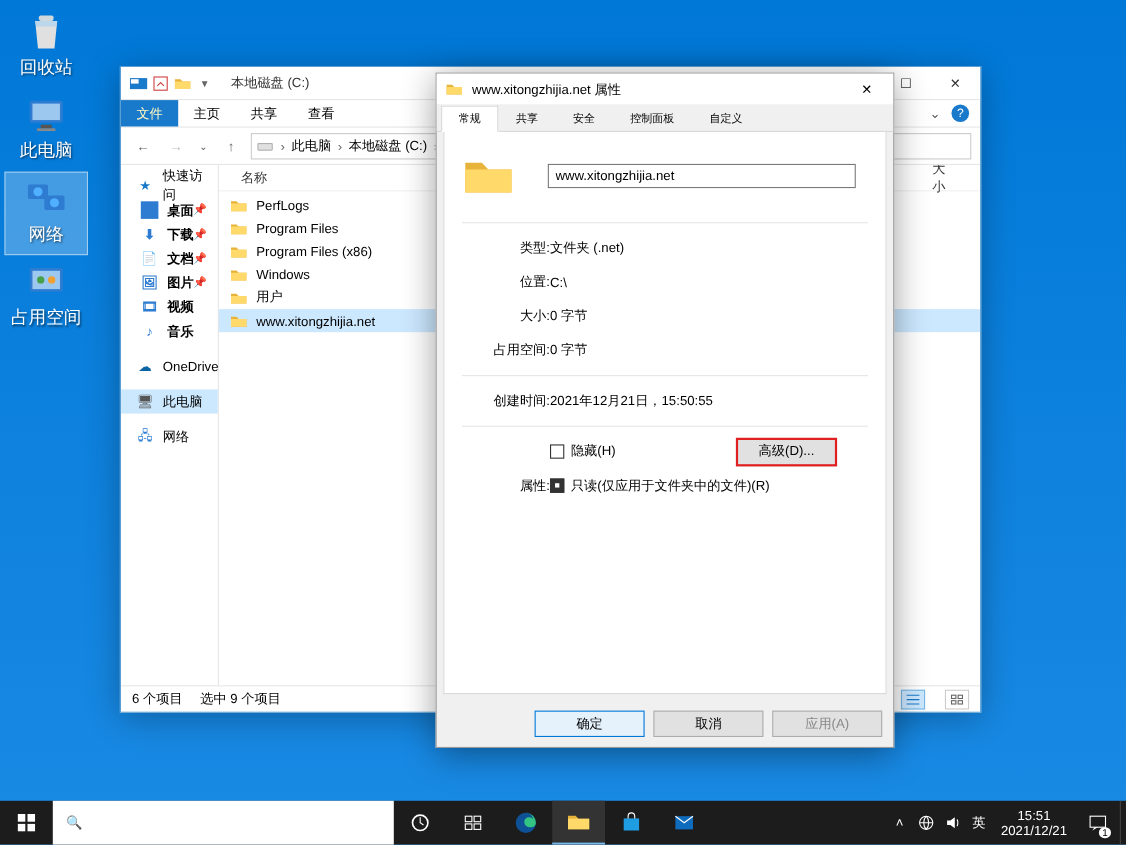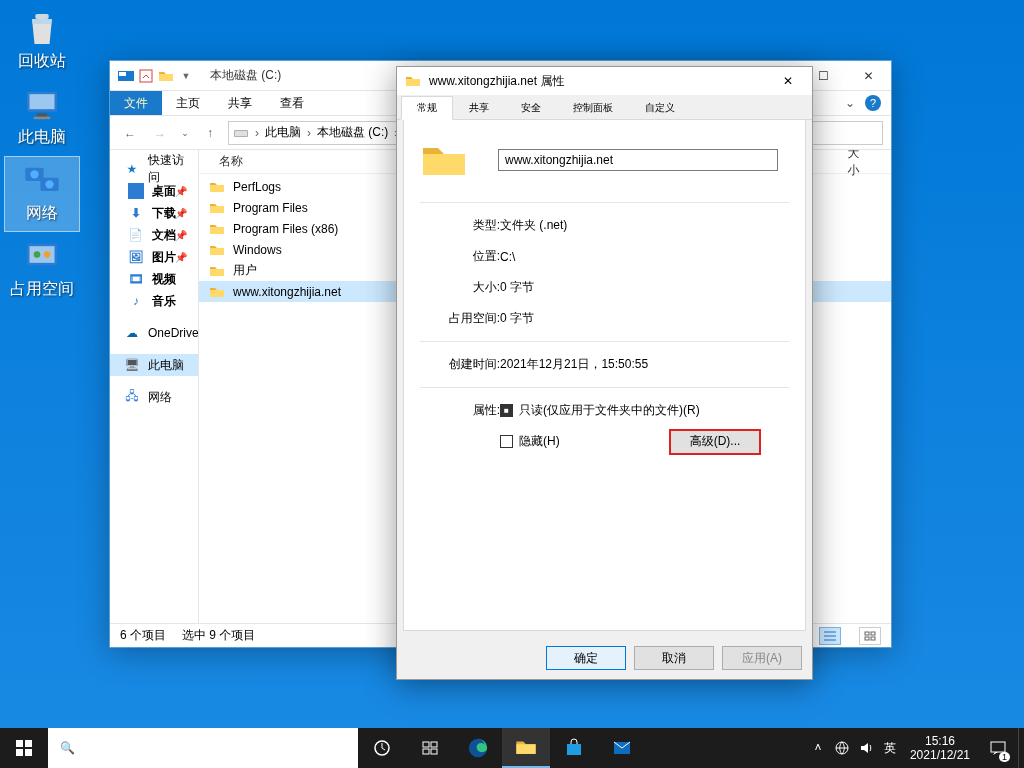--- a/index.html
+++ b/index.html
@@ -72,21 +72,21 @@
 .prow .val { font-size: 12px; }
 .pname-input { border: 1px solid #7a7a7a; padding: 3px 6px; width: 280px; font-size: 12px; }
 .phr { height: 1px; background: #e5e5e5; margin: 6px 0 14px 0; }
 .pfoldericon { width: 48px; height: 48px; margin-right: 30px; }
 .pcb { display: inline-flex; align-items: center; gap: 6px; font-size: 12px; }
 .cb { width: 13px; height: 13px; border: 1px solid #333; display: inline-flex; align-items: center; justify-content: center; background: #fff; font-size: 10px; line-height: 1; }
 .cb.filled { background: #333; }
 .cb.filled::after { content: "■"; color: #fff; font-size: 8px; }
 .advbtn { width: 92px; height: 26px; border: 2px solid #e02020; background: #e1e1e1; font-size: 12px; position: absolute; right: 28px; }
 .pbtns { height: 42px; display: flex; align-items: center; justify-content: flex-end; gap: 8px; padding: 0 10px; }
-.pbtn { width: 80px; height: 24px; border: 1px solid #adadad; background: #e1e1e1; font-size: 12px; display: flex; align-items: center; justify-content: center; }
+.pbtn { width: 100px; height: 24px; border: 1px solid #adadad; background: #e1e1e1; font-size: 12px; display: flex; align-items: center; justify-content: center; }
 .pbtn.default { border: 1px solid #0078d7; background: #e5f1fb; }
 .pbtn.disabled { color: #888; }
 
 
 .taskbar { position: absolute; left: 0; right: 0; bottom: 0; height: 40px; background: #1c1c1c; display: flex; align-items: center; color: #fff; }
 .start { width: 48px; height: 40px; display: flex; align-items: center; justify-content: center; }
 .tsearch { width: 310px; height: 40px; background: #fff; color: #666; display: flex; align-items: center; padding: 0 12px; gap: 10px; }
 .tsearch input { border: none; outline: none; background: transparent; flex: 1; font-size: 14px; color: #333; }
 .tbtn { width: 48px; height: 40px; display: flex; align-items: center; justify-content: center; }
 .tbtn.active { background: #333; border-bottom: 2px solid #76b9ed; }
@@ -382,34 +382,34 @@
     <div class="prow">
         <span class="lbl">占用空间:</span>
         <span class="val">0 字节</span>
       </div>
     <div class="phr"></div>
     <div class="prow">
         <span class="lbl">创建时间:</span>
         <span class="val">2021年12月21日，15:50:55</span>
       </div>
     <div class="phr"></div>
+    <div class="prow" style="position:relative;">
+      <span class="lbl"></span>
+      <span class="pcb">
+          <span class="cb"></span>
+          <span>隐藏(H)</span>
+        </span>
+      <button class="advbtn">高级(D)...</button>
+    </div>
     <div class="prow" style="align-items:flex-start;">
       <span class="lbl">属性:</span>
       <span class="pcb">
           <span class="cb filled"></span>
           <span>只读(仅应用于文件夹中的文件)(R)</span>
         </span>
-    </div>
-    <div class="prow" style="position:relative;">
-      <span class="lbl"></span>
-      <span class="pcb">
-          <span class="cb"></span>
-          <span>隐藏(H)</span>
-        </span>
-      <button class="advbtn">高级(D)...</button>
     </div>
   </div>
   <div class="pbtns">
     <div class="pbtn default">确定</div>
     <div class="pbtn">取消</div>
     <div class="pbtn disabled">应用(A)</div>
   </div>
 </div>
 
 <div class="taskbar">
@@ -472,21 +472,21 @@
         </svg>
       </div>
     <div class="trayico">
         <svg width="16" height="16" viewBox="0 0 16 16">
           <path d="M3 6h3l4-3v10l-4-3H3z" fill="#fff"></path>
           <path d="M12 5c1 1 1 5 0 6" stroke="#fff" fill="none"></path>
         </svg>
       </div>
     <div class="trayico" style="font-size:12px;">英</div>
     <div class="clock">
-      <div>15:16</div>
+      <div>15:51</div>
       <div>2021/12/21</div>
     </div>
     <div class="notif">
       <svg width="18" height="18" viewBox="0 0 18 18">
           <rect x="2" y="3" width="14" height="10" fill="none" stroke="#fff"></rect>
           <path d="M6 13l-2 3 5-3" fill="#fff"></path>
         </svg>
       <span class="badge">1</span>
     </div>
     <div style="width:6px;height:40px;border-left:1px solid #444;"></div>

